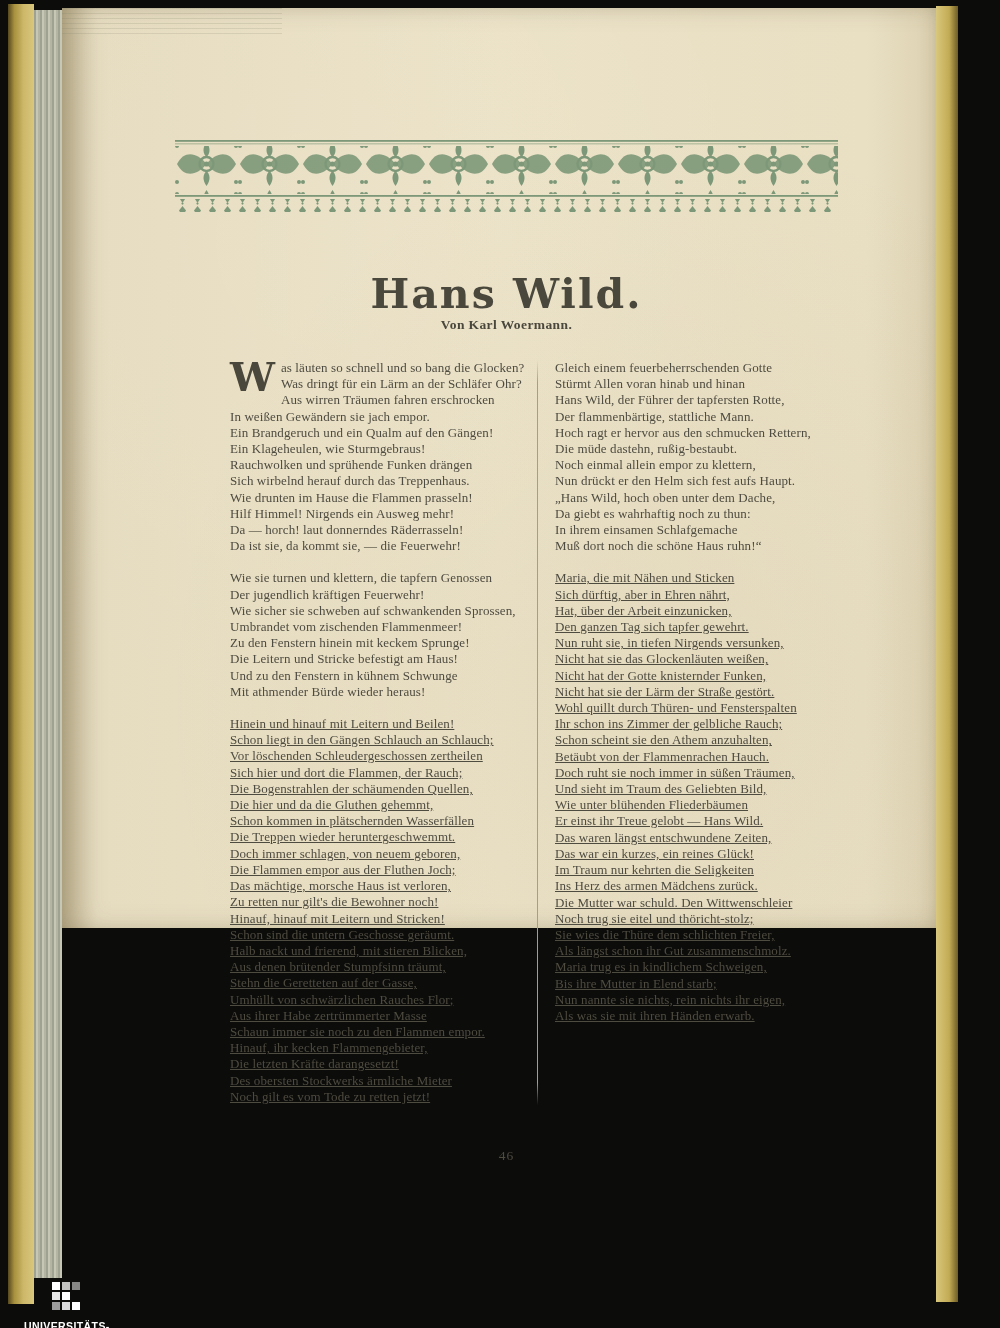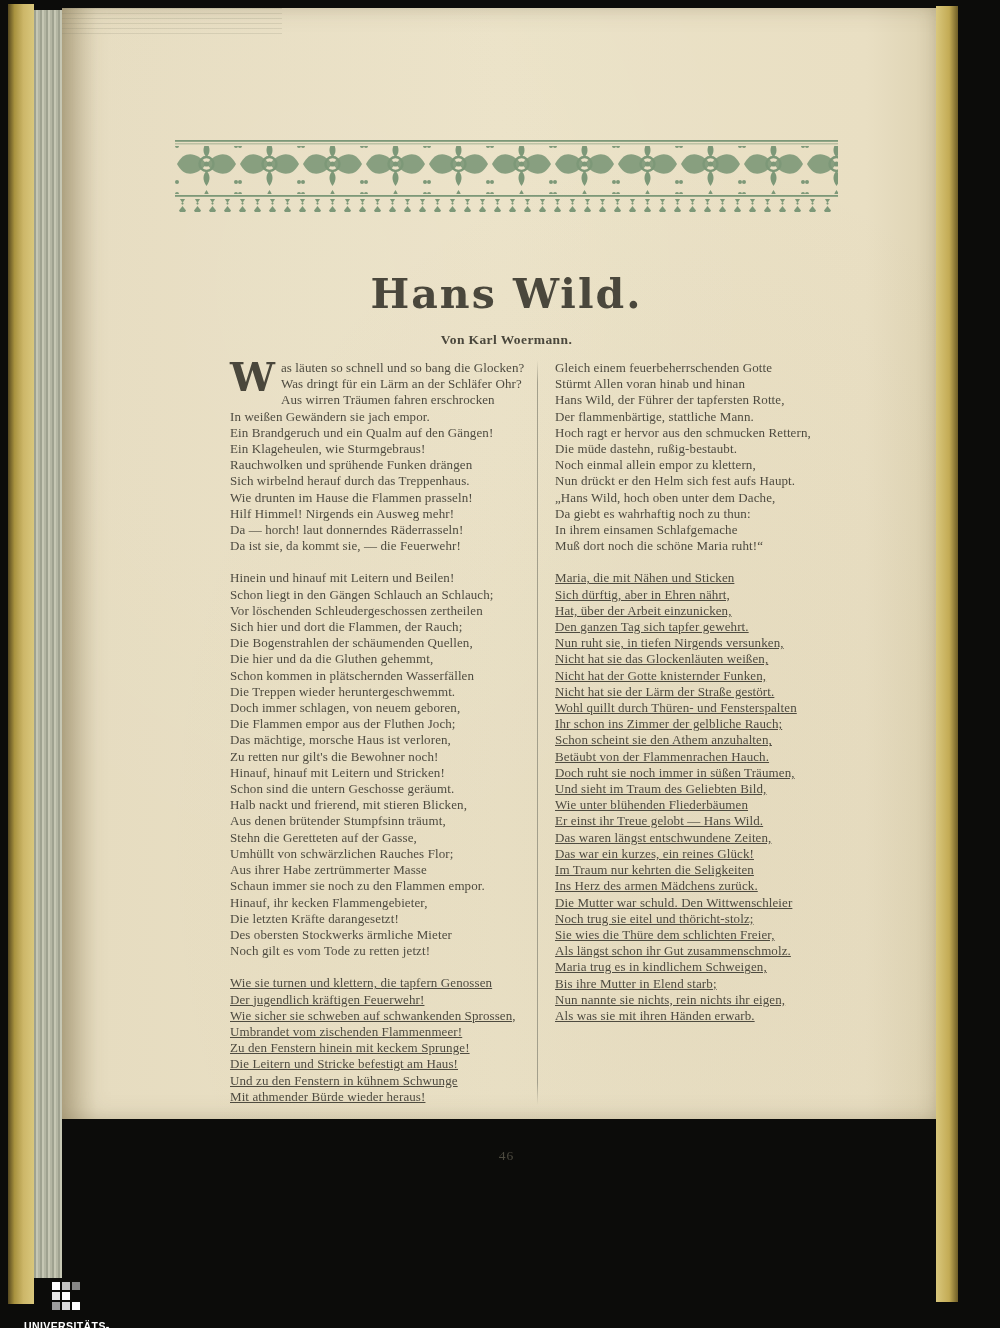--- a/index.html
+++ b/index.html
@@ -6,34 +6,34 @@
   .scene{position:relative;width:1000px;height:1328px;background:#0c0c0a;overflow:hidden;
          font-family:"Liberation Serif",serif;}
   
   .cover-left{position:absolute;left:8px;top:4px;width:26px;height:1300px;
       background:linear-gradient(90deg,#57491f 0%,#a8923f 25%,#cdb769 60%,#d9c77c 100%);}
   .page-edges-left{position:absolute;left:34px;top:10px;width:28px;height:1268px;
       background:repeating-linear-gradient(90deg,#9fa290 0 2px,#c6c7b4 2px 4px,#b4b6a3 4px 6px);}
   .cover-right{position:absolute;left:936px;top:6px;width:22px;height:1296px;
       background:linear-gradient(90deg,#d9c77c 0%,#c3ab55 60%,#6e5d26 100%);}
   
-  .page{position:absolute;left:62px;top:8px;width:874px;height:1111px;
+  .page{position:absolute;left:62px;top:8px;width:874px;height:920px;
       background:
         radial-gradient(ellipse at 30% 25%, rgba(255,255,255,0.06), transparent 55%),
         radial-gradient(ellipse at 70% 75%, rgba(120,100,60,0.05), transparent 60%),
         linear-gradient(90deg,#d3c7a6 0%,#e6dcc0 4%,#ebe2c7 50%,#e9dfc3 92%,#ddd2b2 100%);
       box-shadow: inset 22px 0 34px -14px rgba(90,78,44,0.45), inset -8px 0 18px -8px rgba(90,78,44,0.25);}
   .top-edge-lines{position:absolute;left:0;top:0;width:220px;height:26px;opacity:.5;
       background:repeating-linear-gradient(180deg,rgba(120,120,100,.35) 0 1px,transparent 1px 5px);}
   
   .ornament{position:absolute;left:113px;top:132px;width:663px;height:72px;}
   
   .title-wrap{position:absolute;left:113px;top:264px;width:663px;text-align:center;color:#4a473c;}
   .title{font-family:"DejaVu Serif",serif;font-size:41px;font-weight:700;letter-spacing:2px;line-height:1.1;}
-  .byline{margin-top:15px;font-size:13.5px;font-weight:700;letter-spacing:.4px;}
+  .byline{margin-top:0;font-size:13.5px;font-weight:700;letter-spacing:.4px;}
   
   .columns{position:absolute;left:168px;top:352px;width:640px;display:flex;color:#4e4b40;}
   .col-left{width:307px;}
   .col-divider{width:1px;background:linear-gradient(180deg,transparent,#a39f8c 3%,#a39f8c 97%,transparent);}
   .col-right{flex:1;padding-left:17px;}
   .stanza{margin-bottom:16px;}
   .stanza:last-child{margin-bottom:0;text-decoration:underline;}
   .line{font-size:13px;line-height:16.2px;white-space:nowrap;letter-spacing:.1px;}
   .dropcap{float:left;font-family:"DejaVu Serif",serif;font-size:40px;line-height:32px;
       font-weight:700;padding:1px 6px 0 0;color:#4a473c;}
@@ -103,20 +103,30 @@
             <div class="line">Ein Brandgeruch und ein Qualm auf den Gängen!</div>
             <div class="line">Ein Klageheulen, wie Sturmgebraus!</div>
             <div class="line">Rauchwolken und sprühende Funken drängen</div>
             <div class="line">Sich wirbelnd herauf durch das Treppenhaus.</div>
             <div class="line">Wie drunten im Hause die Flammen prasseln!</div>
             <div class="line">Hilf Himmel! Nirgends ein Ausweg mehr!</div>
             <div class="line">Da — horch! laut donnerndes Räderrasseln!</div>
             <div class="line">Da ist sie, da kommt sie, — die Feuerwehr!</div>
           </div>
           <div class="stanza">
+            <div class="line">Wie sie turnen und klettern, die tapfern Genossen</div>
+            <div class="line">Der jugendlich kräftigen Feuerwehr!</div>
+            <div class="line">Wie sicher sie schweben auf schwankenden Sprossen,</div>
+            <div class="line">Umbrandet vom zischenden Flammenmeer!</div>
+            <div class="line">Zu den Fenstern hinein mit keckem Sprunge!</div>
+            <div class="line">Die Leitern und Stricke befestigt am Haus!</div>
+            <div class="line">Und zu den Fenstern in kühnem Schwunge</div>
+            <div class="line">Mit athmender Bürde wieder heraus!</div>
+          </div>
+          <div class="stanza">
             <div class="line">Hinein und hinauf mit Leitern und Beilen!</div>
             <div class="line">Schon liegt in den Gängen Schlauch an Schlauch;</div>
             <div class="line">Vor löschenden Schleudergeschossen zertheilen</div>
             <div class="line">Sich hier und dort die Flammen, der Rauch;</div>
             <div class="line">Die Bogenstrahlen der schäumenden Quellen,</div>
             <div class="line">Die hier und da die Gluthen gehemmt,</div>
             <div class="line">Schon kommen in plätschernden Wasserfällen</div>
             <div class="line">Die Treppen wieder heruntergeschwemmt.</div>
             <div class="line">Doch immer schlagen, von neuem geboren,</div>
             <div class="line">Die Flammen empor aus der Fluthen Joch;</div>
@@ -128,46 +138,36 @@
             <div class="line">Aus denen brütender Stumpfsinn träumt,</div>
             <div class="line">Stehn die Geretteten auf der Gasse,</div>
             <div class="line">Umhüllt von schwärzlichen Rauches Flor;</div>
             <div class="line">Aus ihrer Habe zertrümmerter Masse</div>
             <div class="line">Schaun immer sie noch zu den Flammen empor.</div>
             <div class="line">Hinauf, ihr kecken Flammengebieter,</div>
             <div class="line">Die letzten Kräfte darangesetzt!</div>
             <div class="line">Des obersten Stockwerks ärmliche Mieter</div>
             <div class="line">Noch gilt es vom Tode zu retten jetzt!</div>
           </div>
-          <div class="stanza">
-            <div class="line">Wie sie turnen und klettern, die tapfern Genossen</div>
-            <div class="line">Der jugendlich kräftigen Feuerwehr!</div>
-            <div class="line">Wie sicher sie schweben auf schwankenden Sprossen,</div>
-            <div class="line">Umbrandet vom zischenden Flammenmeer!</div>
-            <div class="line">Zu den Fenstern hinein mit keckem Sprunge!</div>
-            <div class="line">Die Leitern und Stricke befestigt am Haus!</div>
-            <div class="line">Und zu den Fenstern in kühnem Schwunge</div>
-            <div class="line">Mit athmender Bürde wieder heraus!</div>
-          </div>
         </div>
       <div class="col-divider"></div>
       <div class="col-right">
           <div class="stanza">
             <div class="line">Gleich einem feuerbeherrschenden Gotte</div>
             <div class="line">Stürmt Allen voran hinab und hinan</div>
             <div class="line">Hans Wild, der Führer der tapfersten Rotte,</div>
             <div class="line">Der flammenbärtige, stattliche Mann.</div>
             <div class="line">Hoch ragt er hervor aus den schmucken Rettern,</div>
             <div class="line">Die müde dastehn, rußig-bestaubt.</div>
             <div class="line">Noch einmal allein empor zu klettern,</div>
             <div class="line">Nun drückt er den Helm sich fest aufs Haupt.</div>
             <div class="line">„Hans Wild, hoch oben unter dem Dache,</div>
             <div class="line">Da giebt es wahrhaftig noch zu thun:</div>
             <div class="line">In ihrem einsamen Schlafgemache</div>
-            <div class="line">Muß dort noch die schöne Maria ruht!“</div>
+            <div class="line">Muß dort noch die schöne Haus ruhn!“</div>
           </div>
           <div class="stanza">
             <div class="line">Maria, die mit Nähen und Sticken</div>
             <div class="line">Sich dürftig, aber in Ehren nährt,</div>
             <div class="line">Hat, über der Arbeit einzunicken,</div>
             <div class="line">Den ganzen Tag sich tapfer gewehrt.</div>
             <div class="line">Nun ruht sie, in tiefen Nirgends versunken,</div>
             <div class="line">Nicht hat sie das Glockenläuten weißen,</div>
             <div class="line">Nicht hat der Gotte knisternder Funken,</div>
             <div class="line">Nicht hat sie der Lärm der Straße gestört.</div>

